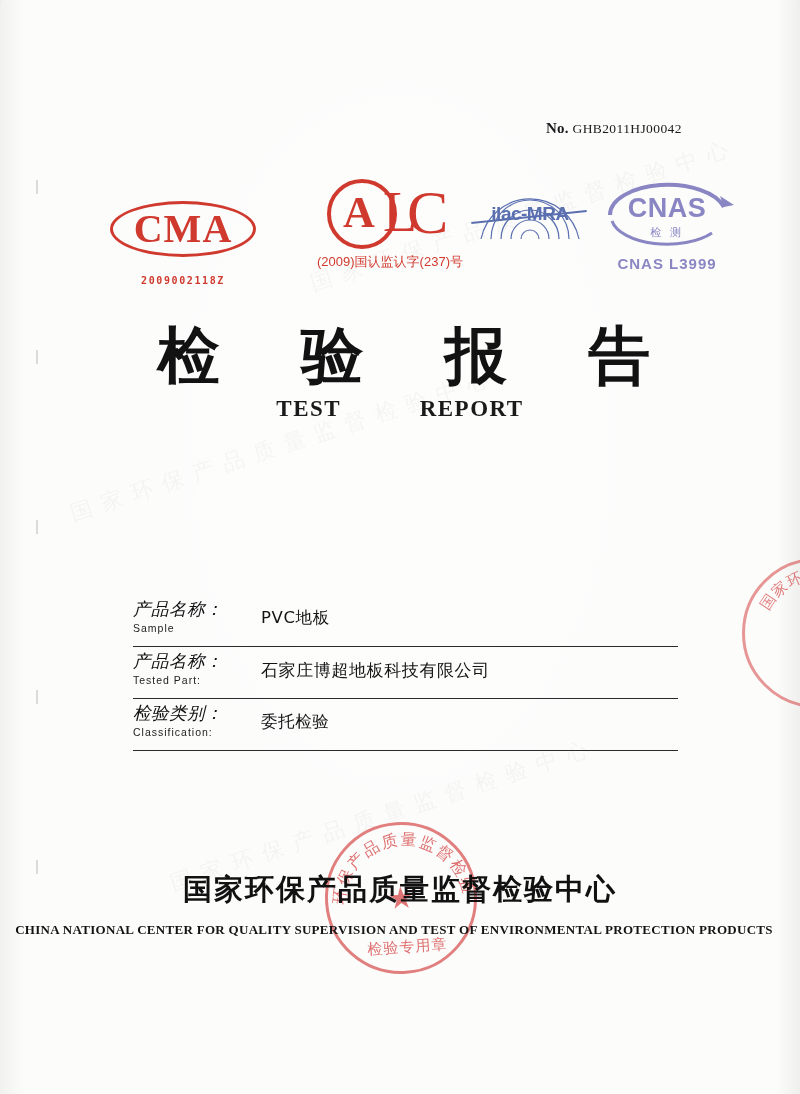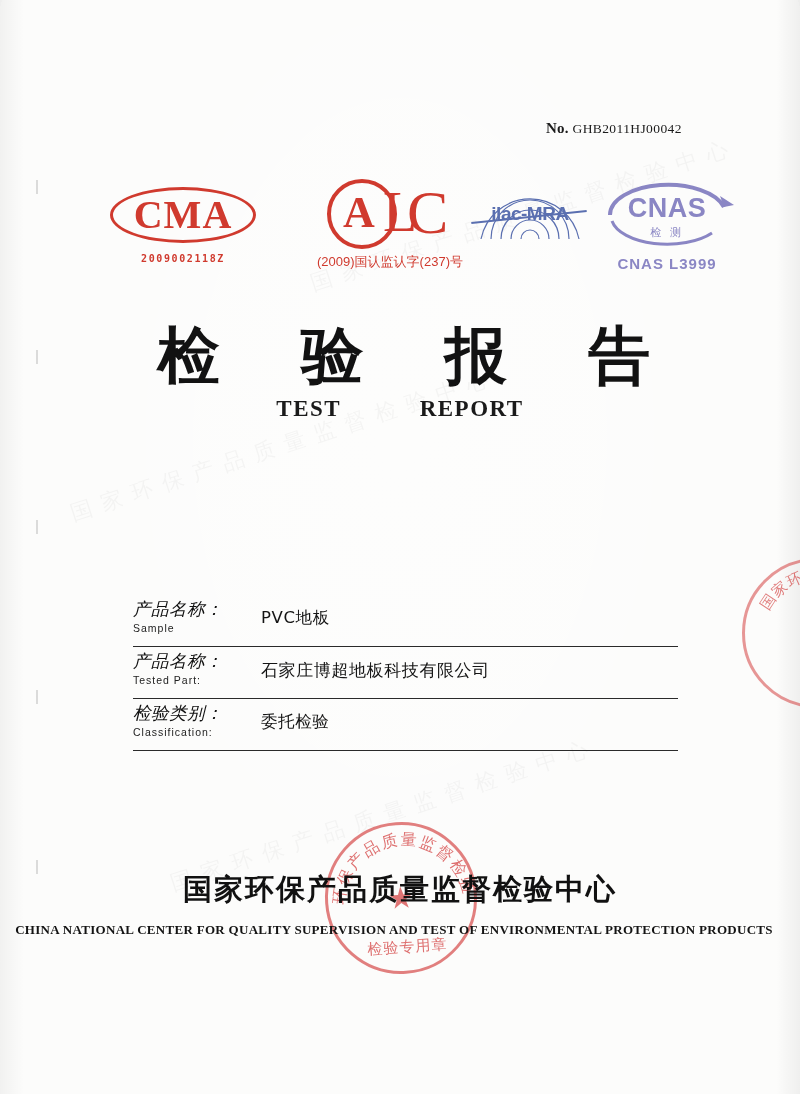--- a/index.html
+++ b/index.html
@@ -45,21 +45,21 @@
   
   .logos {
     position: absolute; left: 90px; top: 185px;
     width: 620px; height: 125px;
   }
   .logo { position: absolute; text-align: center; }
 
   
   .logo-cma { left: 18px; top: 0; width: 150px; }
   .cma-mark {
-    position: relative; width: 146px; height: 62px; margin: 0 auto;
+    position: relative; width: 146px; height: 62px; margin: 14px auto;
   }
   .cma-ellipse {
     position: absolute; left: 0; top: 2px;
     width: 146px; height: 56px;
     border: 3.5px solid #d03a2e; border-radius: 50%;
   }
   .cma-text {
     position: absolute; left: 0; top: 8px; width: 146px;
     font-family: "Liberation Serif", serif;
     font-size: 40px; font-weight: bold; color: #d03a2e;

